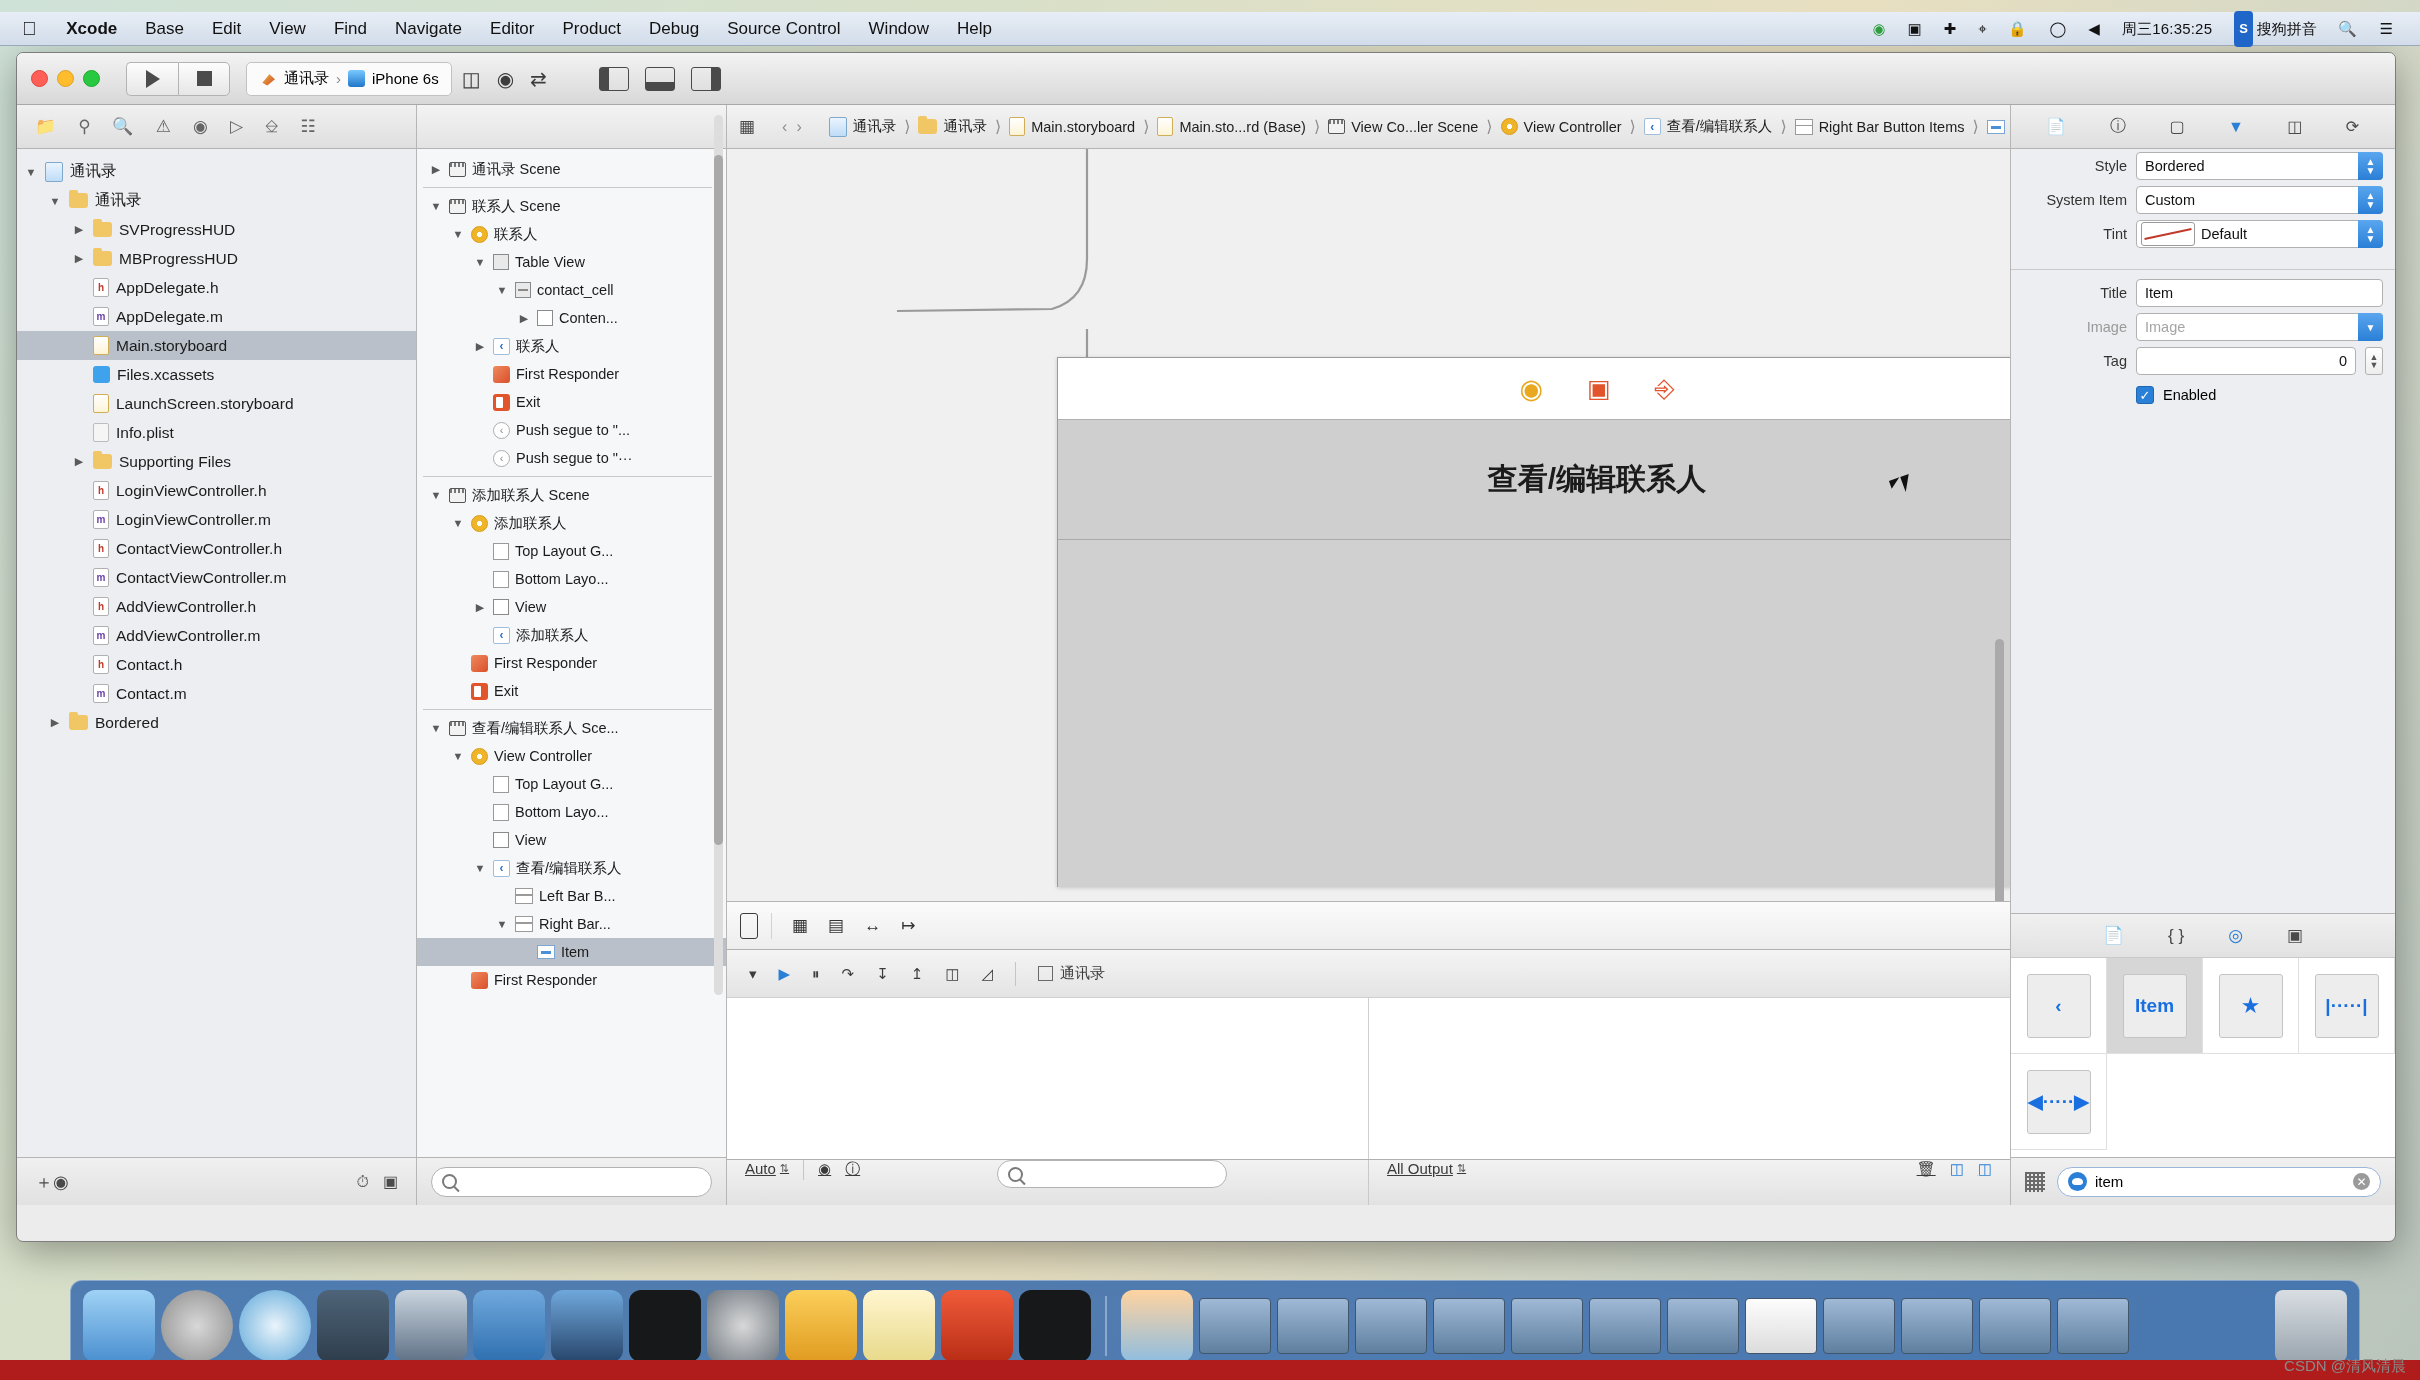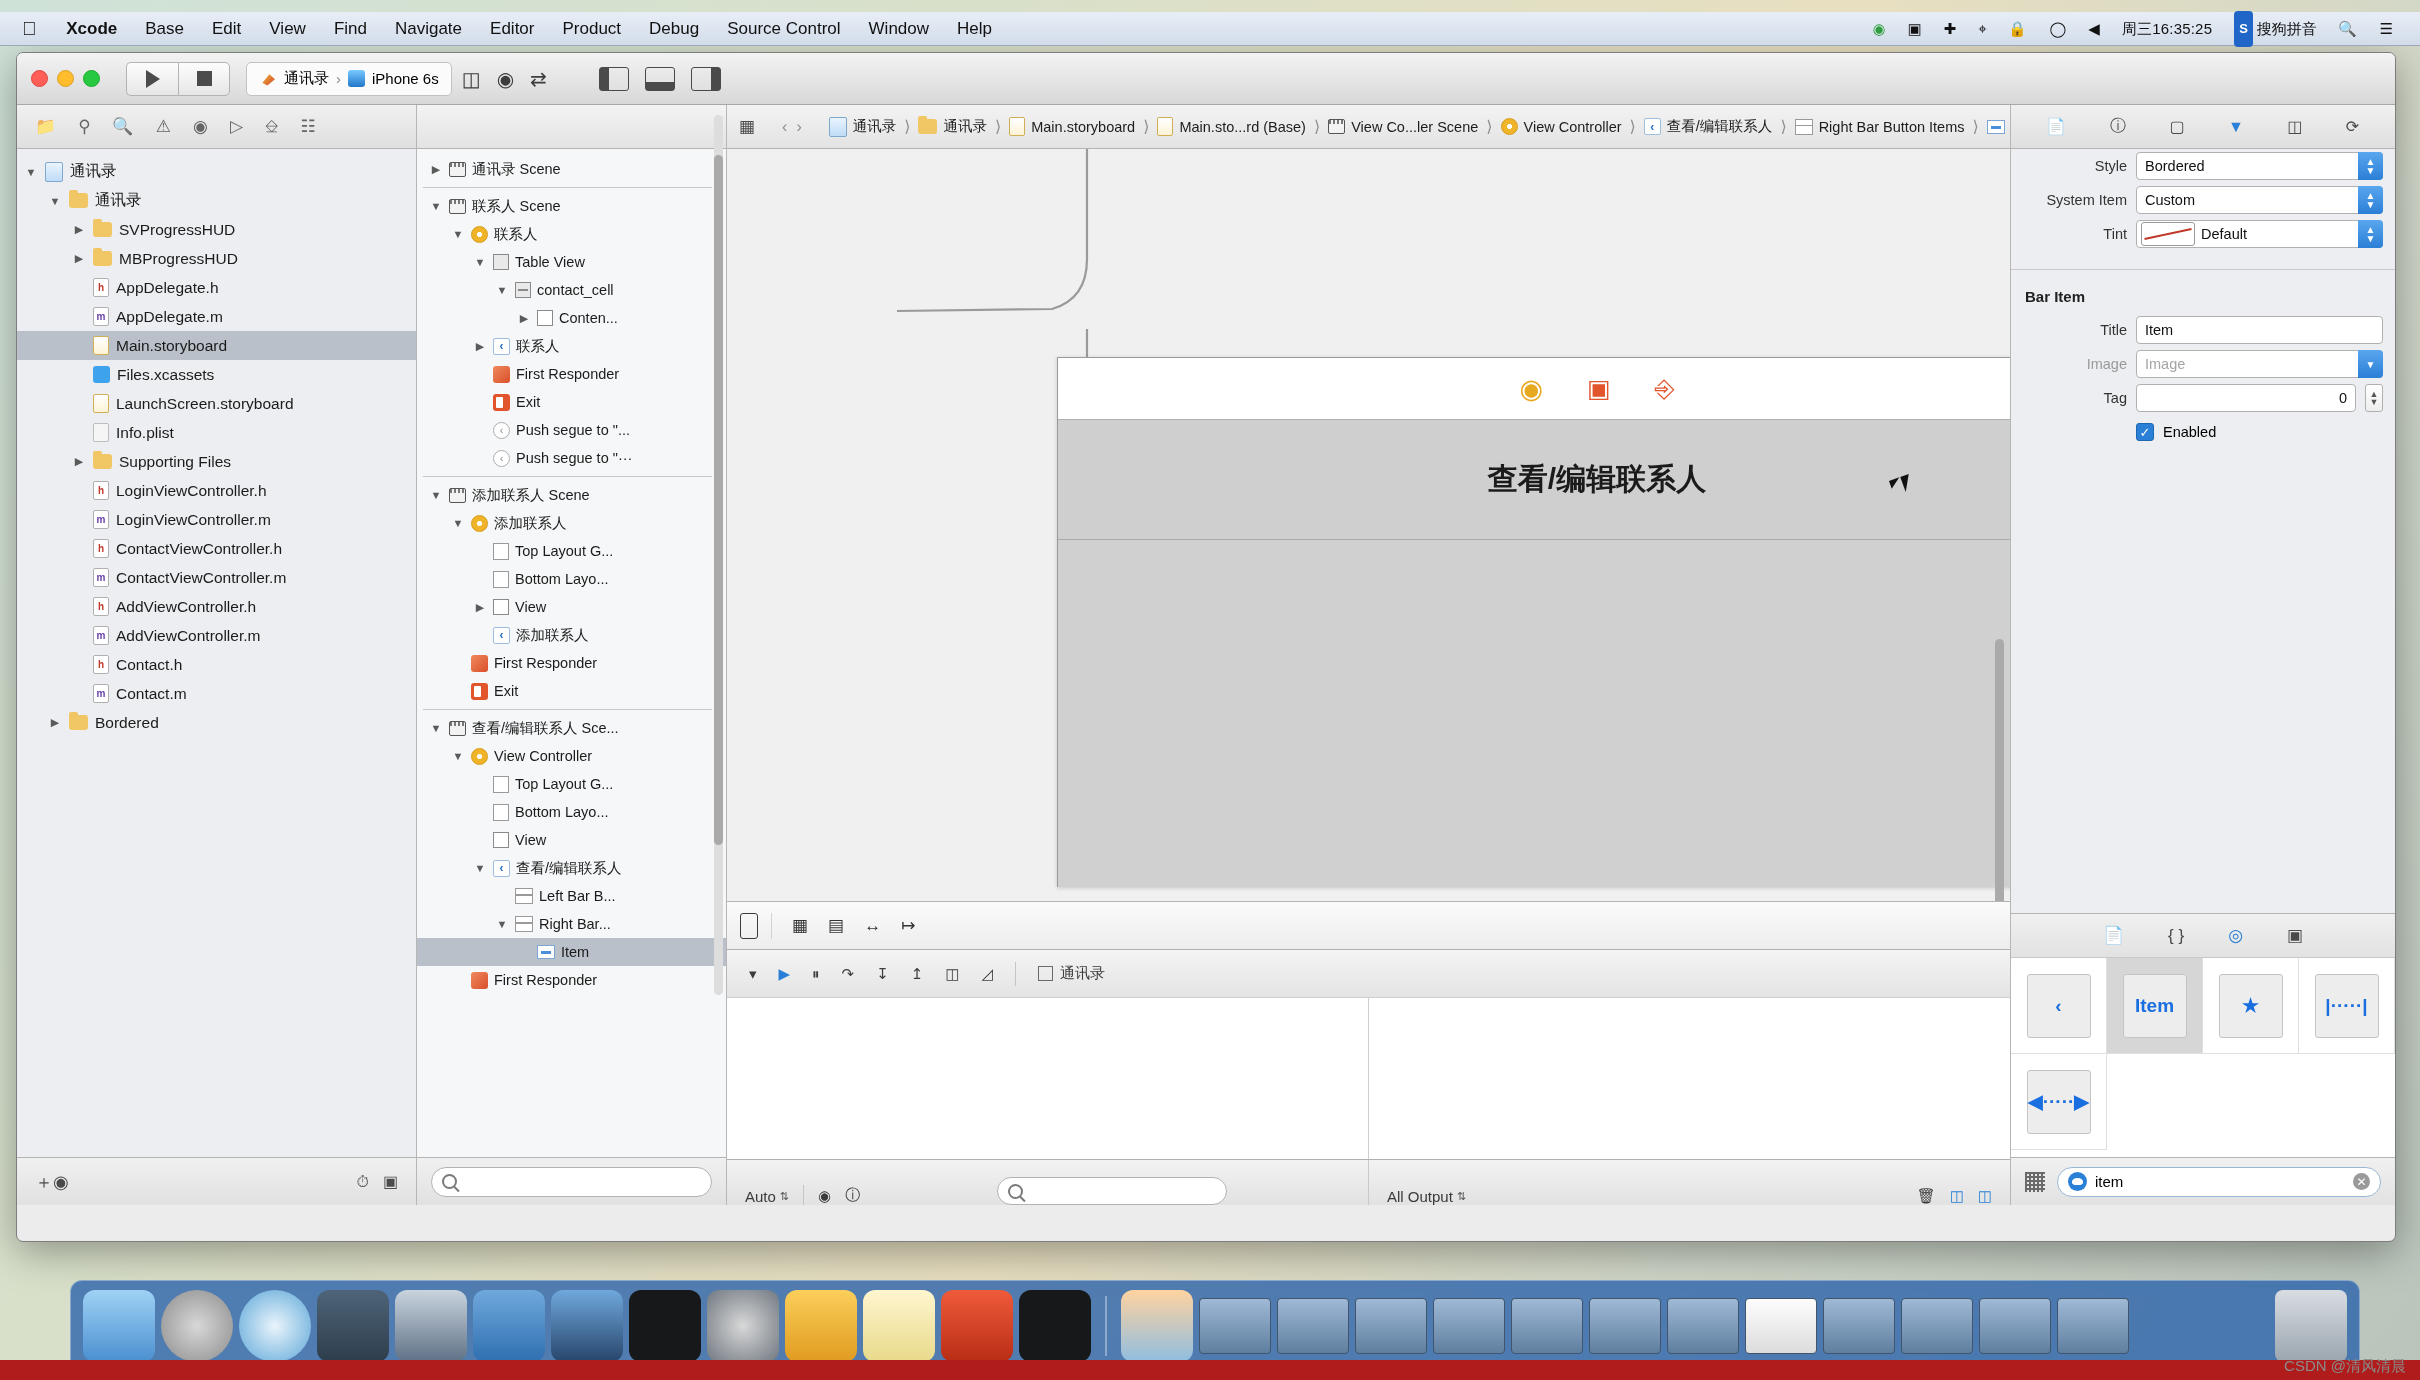--- a/index.html
+++ b/index.html
@@ -149,21 +149,21 @@
     display:flex; align-items:center; font-size:17px; color:#333; }
   .cb-left{ width:45px; display:flex; align-items:center; justify-content:center; border-right:1px solid #d2d2d2;}
   .cb-mid { flex:1; text-align:center; font-weight:bold; }
   .cb-mid small { font-weight:normal; font-size:13px; }
   .cb-right{ display:flex; align-items:center; gap:20px; padding:0 20px; }
   .dbgtoolbar { height:48px; background:linear-gradient(#f4f4f4,#e4e4e4); border-top:1px solid #b0b0b0;
     display:flex; align-items:center; gap:22px; padding:0 22px; font-size:15px; color:#3c3c3c; }
   .dbgpanes { height:162px; display:flex; background:#fff; border-top:1px solid #cfcfcf; }
   .dbgpane { flex:1; border-right:1px solid #cfcfcf; }
   .dbgbottom { height:46px; display:flex; background:linear-gradient(#f2f2f2,#e2e2e2); border-top:1px solid #b0b0b0; }
-  .dbgbottom .half { flex:1; display:flex; align-items:flex-end; padding:0 18px; gap:14px; font-size:15px; color:#3a3a3a; border-right:1px solid #c9c9c9; }
+  .dbgbottom .half { flex:1; display:flex; align-items:flex-start; padding:0 18px; gap:14px; font-size:15px; color:#3a3a3a; border-right:1px solid #c9c9c9;text-decoration:underline; }
   .popupmini { display:inline-flex; align-items:center; gap:4px; }
   .popupmini .arrows { font-size:11px; line-height:1; color:#555; }
   .mini-oval { width:230px;height:28px;border:1px solid #b3b3b3;border-radius:14px;background:#fff;
      display:flex;align-items:center;padding:0 10px; }
 
   
   #inspector { width:385px; background:#eceef1; border-left:1px solid #b6b6b6; display:flex; flex-direction:column; }
   .insptabs { height:44px; background:linear-gradient(#f0f0f0,#dfdfdf); border-bottom:1px solid #b4b4b4;
     display:flex; align-items:center; justify-content:space-around; padding:0 14px; font-size:16px; color:#4a4a4a;}
   .insp-section-title { font-size:15px; font-weight:bold; color:#222; padding:12px 14px 8px; }
@@ -800,21 +800,20 @@
           <span class="popup" style="padding-left:4px;">
             <span class="tintswatch"></span>
             <span>Default</span>
             <span class="stepper">▲<br>▼</span>
           </span>
         </div>
       </div>
 
       <div class="insp-sep"></div>
 
-      <div class="insp-section-title">Bar Item</div>
       <div class="insp-rows">
         <div class="irow">
           <span class="ilabel">Title</span>
           <span class="textfield">
             <span>Item</span>
           </span>
         </div>
         <div class="irow">
           <span class="ilabel dim">Image</span>
           <span class="popup dim">

